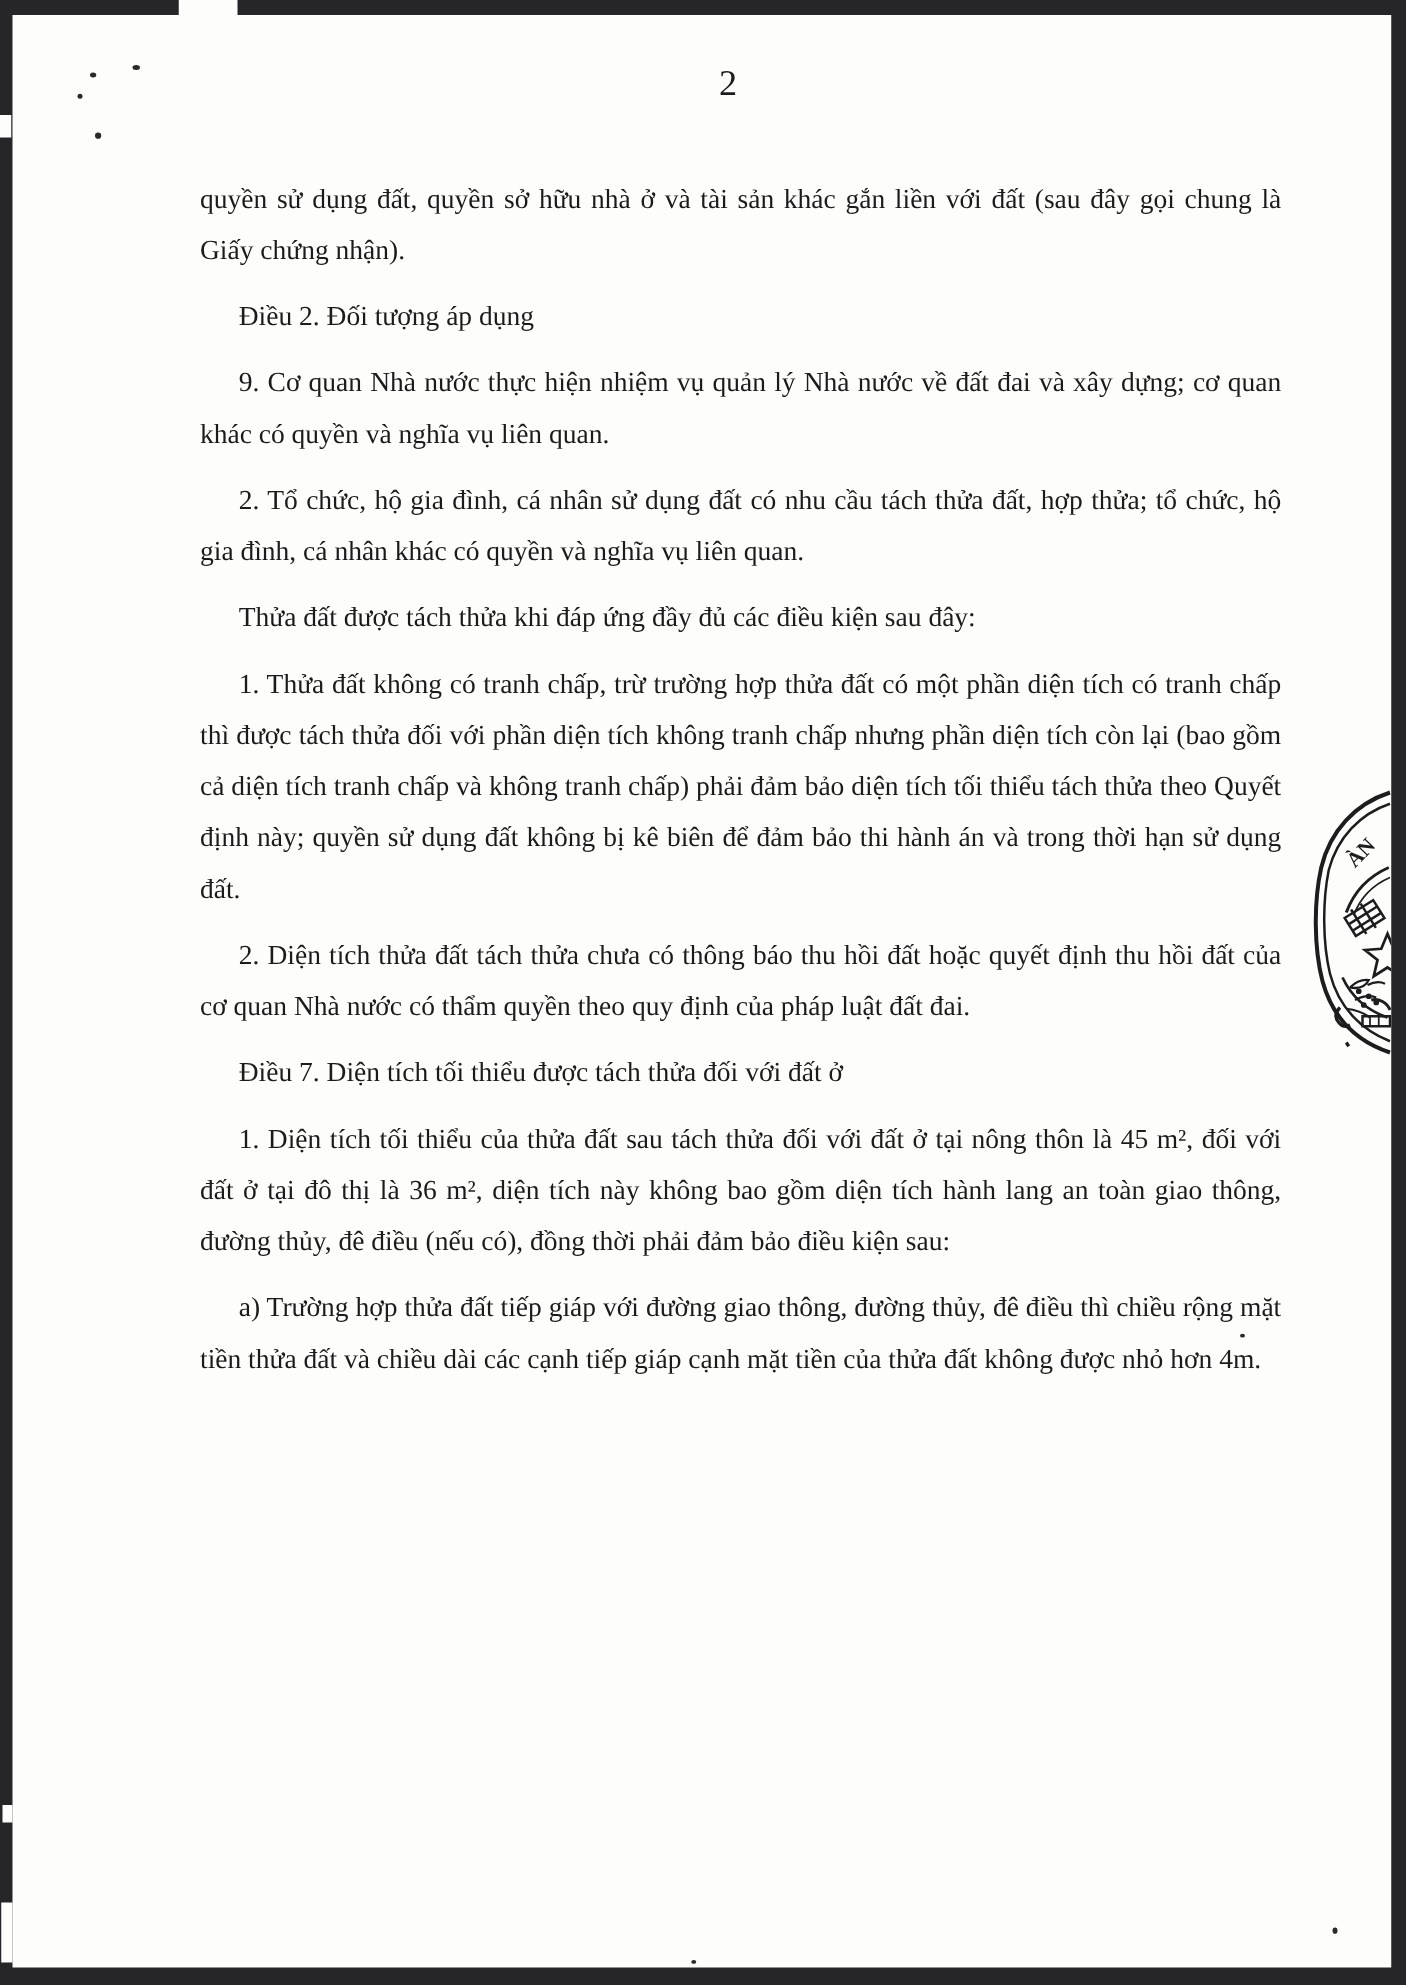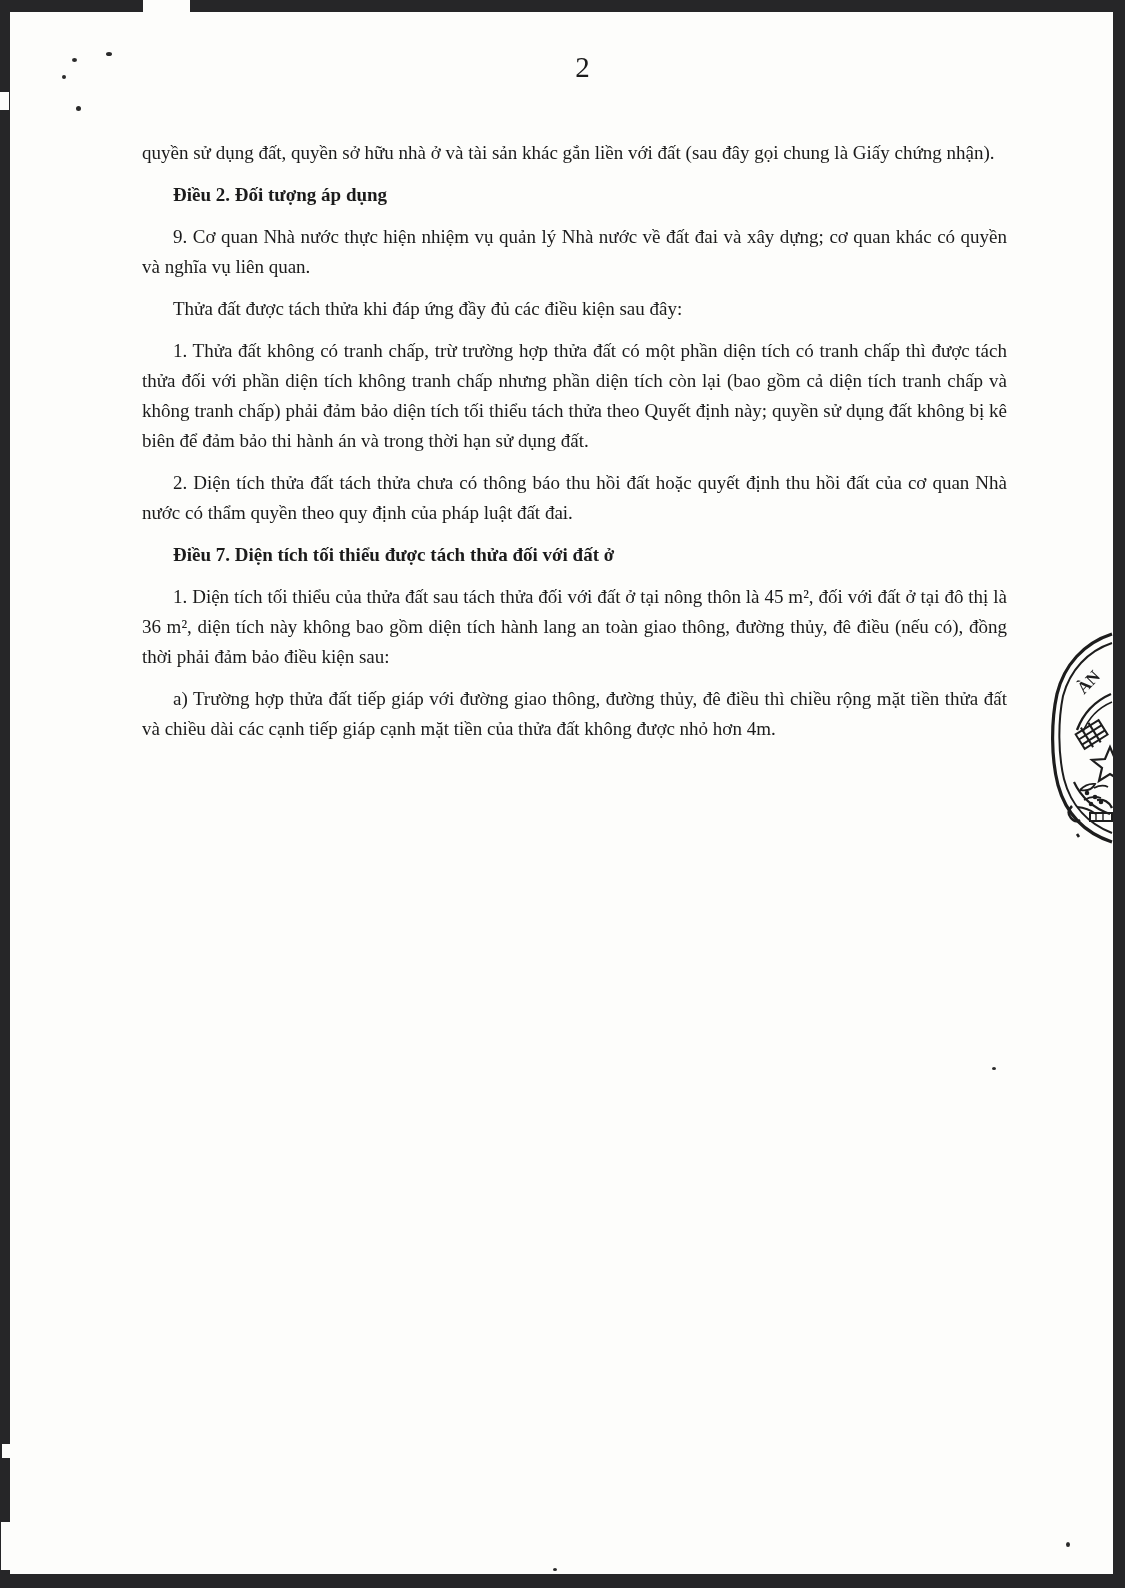--- a/index.html
+++ b/index.html
@@ -20,44 +20,45 @@
   .notch { position: absolute; background: #fdfdfb; }
   .notch-top    { left: 143px; top: 0; width: 47px; height: 13px; }
   .notch-left-1 { left: 0; top: 92px;  width: 9px; height: 18px; }
   .notch-left-2 { left: 2px; top: 1444px; width: 8px; height: 14px; }
   .notch-left-3 { left: 1px; top: 1522px; width: 9px; height: 48px; }
   .page-number {
     position: absolute; left: 140px; top: 40px; width: 865px;
     text-align: center; font-size: 29px; line-height: 30px;
   }
   .content {
-    position: absolute; left: 132px; top: 126px; width: 865px;
-    font-size: 19px; line-height: 30px;
+    position: absolute; left: 150px; top: 126px; width: 865px;
+    font-size: 22px; line-height: 41px;
     text-align: justify;
   }
   .para    { margin: 0 0 12px 0; text-indent: 31px; }
   .noind   { text-indent: 0; }
-  .heading { margin: 0 0 12px 0; text-indent: 31px; font-weight: bold; text-align: left; }
+  .heading { margin: 0 0 12px 0; text-indent: 31px; font-weight: normal; text-align: left; }
   .speck { position: absolute; background: #2a2a2a; border-radius: 50%; }
   .seal-svg { position: absolute; left: 1040px; top: 618px; width: 63px; height: 215px; }
   .seal-svg * { vector-effect: non-scaling-stroke; }
 </style>
 </head>
 <body>
 
 <div class="scan-bg"></div>
 
 <div class="page">
 
   <div class="page-number">2</div>
 
   <div class="content">
     <p class="para noind">quyền sử dụng đất, quyền sở hữu nhà ở và tài sản khác gắn liền với đất (sau đây gọi chung là Giấy chứng nhận).</p>
     <p class="heading">Điều 2. Đối tượng áp dụng</p>
     <p class="para">9. Cơ quan Nhà nước thực hiện nhiệm vụ quản lý Nhà nước về đất đai và xây dựng; cơ quan khác có quyền và nghĩa vụ liên quan.</p>
+    <p class="para">2. Tổ chức, hộ gia đình, cá nhân sử dụng đất có nhu cầu tách thửa đất, hợp thửa; tổ chức, hộ gia đình, cá nhân khác có quyền và nghĩa vụ liên quan.</p>
     <p class="para">Thửa đất được tách thửa khi đáp ứng đầy đủ các điều kiện sau đây:</p>
     <p class="para">1. Thửa đất không có tranh chấp, trừ trường hợp thửa đất có một phần diện tích có tranh chấp thì được tách thửa đối với phần diện tích không tranh chấp nhưng phần diện tích còn lại (bao gồm cả diện tích tranh chấp và không tranh chấp) phải đảm bảo diện tích tối thiểu tách thửa theo Quyết định này; quyền sử dụng đất không bị kê biên để đảm bảo thi hành án và trong thời hạn sử dụng đất.</p>
     <p class="para">2. Diện tích thửa đất tách thửa chưa có thông báo thu hồi đất hoặc quyết định thu hồi đất của cơ quan Nhà nước có thẩm quyền theo quy định của pháp luật đất đai.</p>
     <p class="heading">Điều 7. Diện tích tối thiểu được tách thửa đối với đất ở</p>
     <p class="para">1. Diện tích tối thiểu của thửa đất sau tách thửa đối với đất ở tại nông thôn là 45 m², đối với đất ở tại đô thị là 36 m², diện tích này không bao gồm diện tích hành lang an toàn giao thông, đường thủy, đê điều (nếu có), đồng thời phải đảm bảo điều kiện sau:</p>
     <p class="para">a) Trường hợp thửa đất tiếp giáp với đường giao thông, đường thủy, đê điều thì chiều rộng mặt tiền thửa đất và chiều dài các cạnh tiếp giáp cạnh mặt tiền của thửa đất không được nhỏ hơn 4m.</p>
   </div>
 
   <svg class="seal-svg" viewBox="0 0 63 215" fill="none" stroke="#1d1d1d">
 

